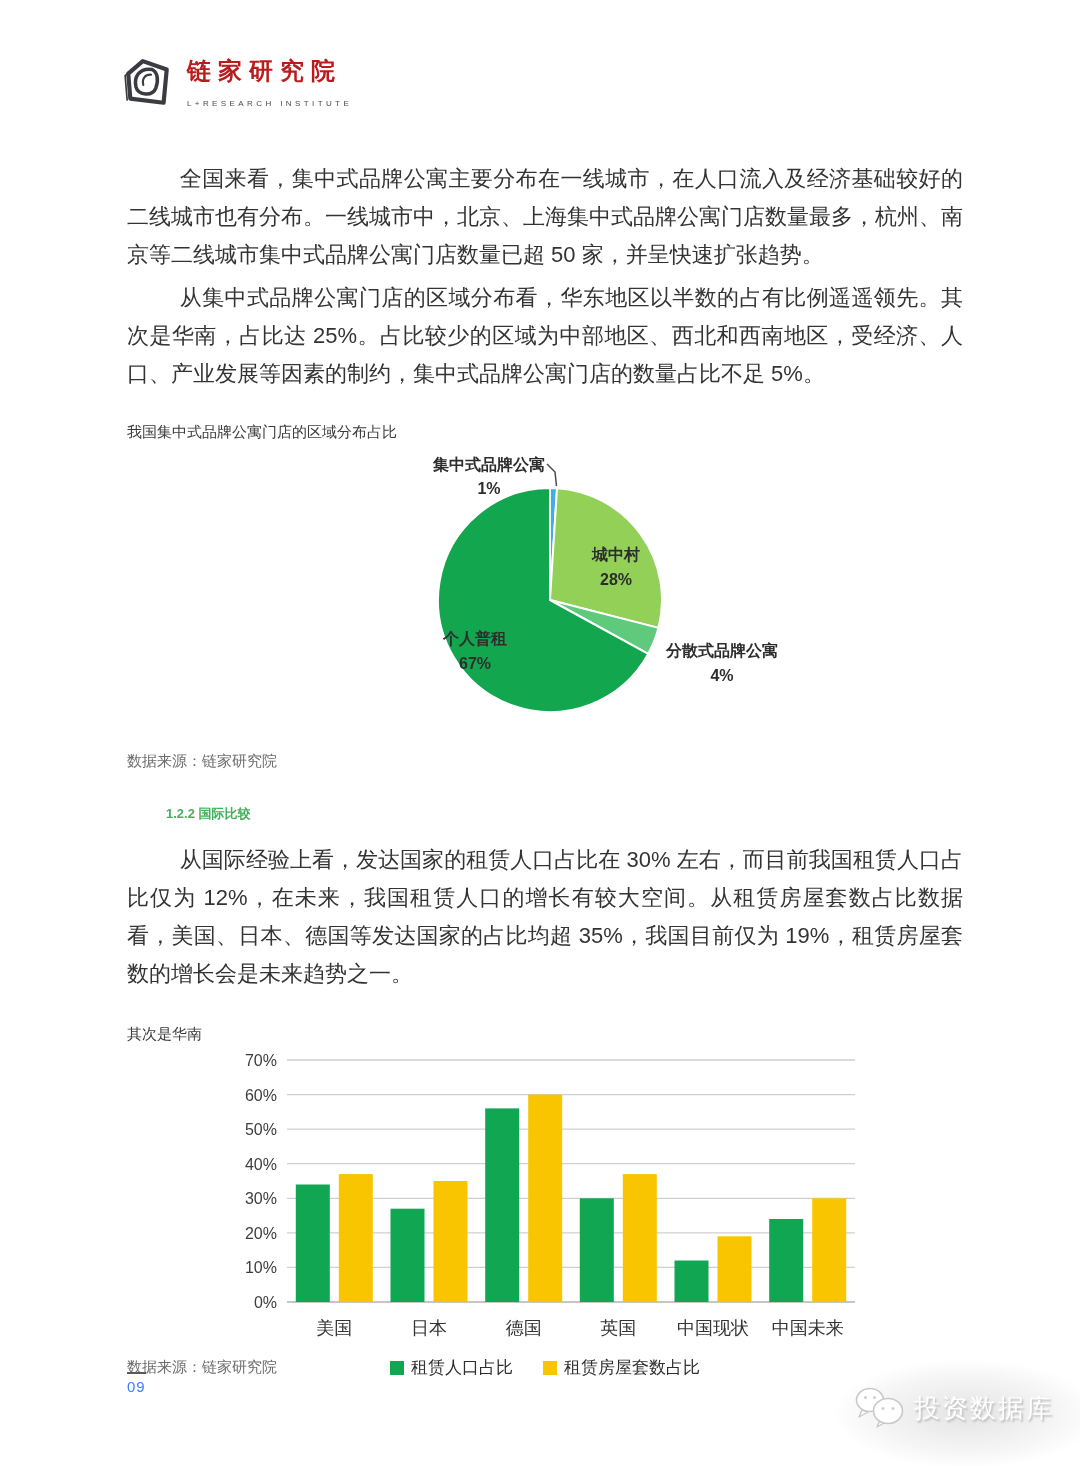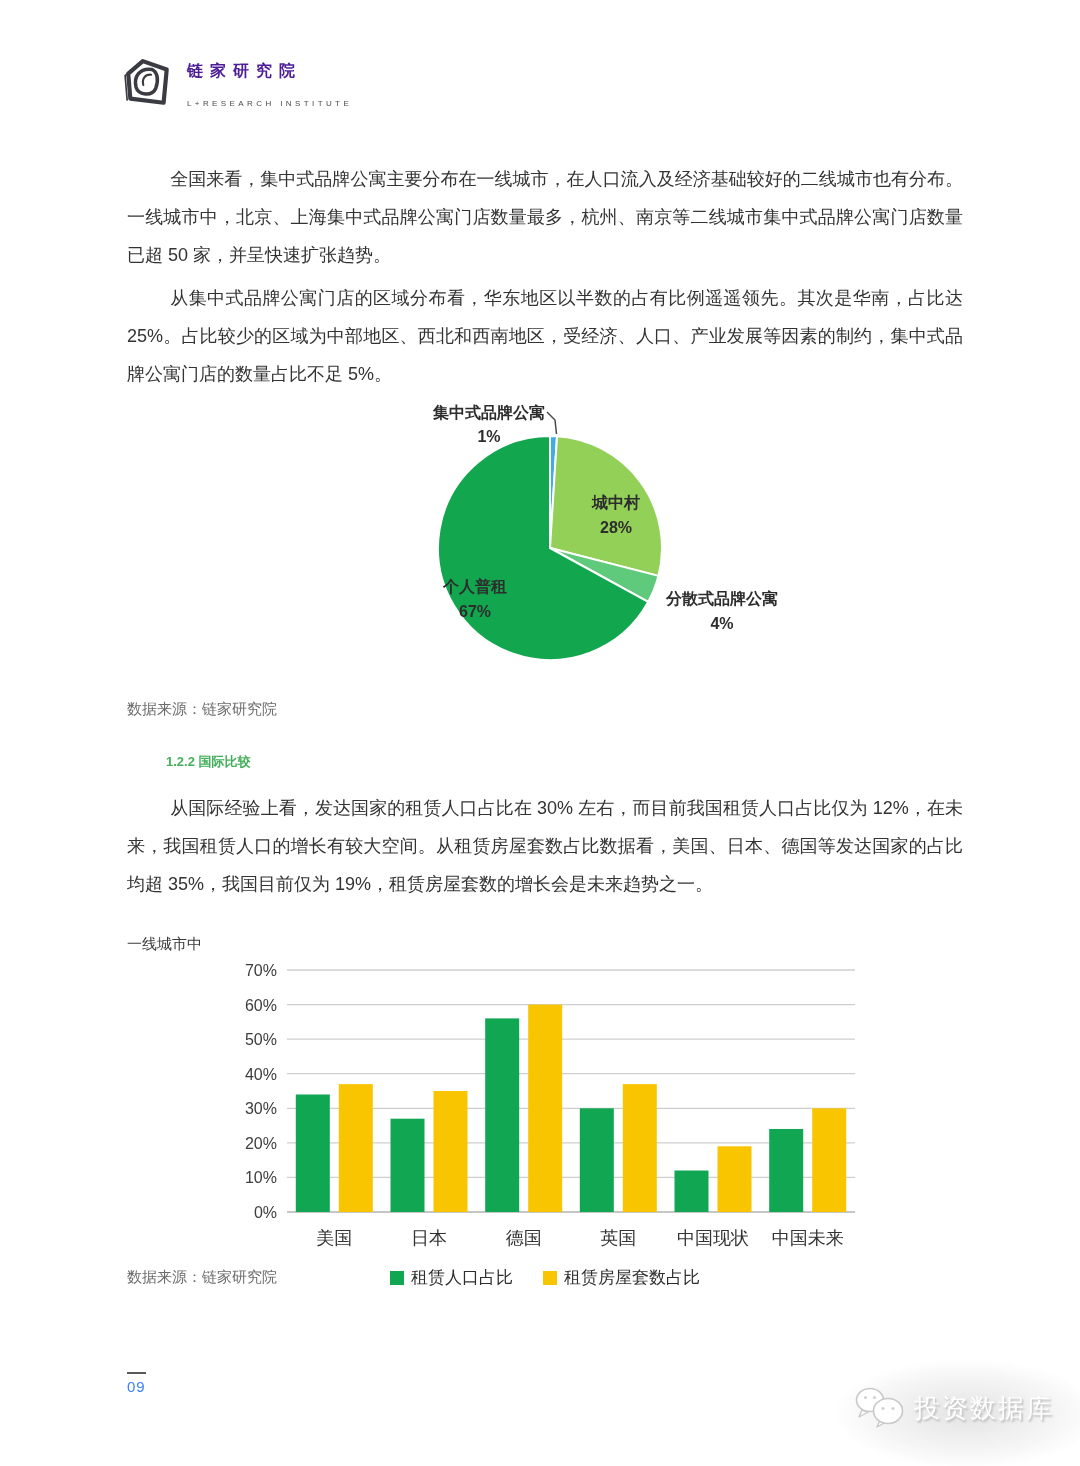--- a/index.html
+++ b/index.html
@@ -3,26 +3,26 @@
 <meta charset="utf-8">
 <style>
   html,body{margin:0;padding:0;background:#ffffff;}
   .page{
     position:relative;width:1080px;height:1466px;margin:0 auto;background:#ffffff;
     font-family:"Liberation Sans","DejaVu Sans",sans-serif;color:#2f2f2f;overflow:hidden;
   }
   
   .logo{position:absolute;left:123px;top:57px;display:flex;align-items:center;gap:14px;}
   .logo svg{display:block;}
-  .logo-text .cn{font-size:16px;font-weight:bold;color:#4c1d95;letter-spacing:7px;line-height:24px;}
+  .logo-text .cn{font-size:24px;font-weight:bold;color:#b91c1c;letter-spacing:7px;line-height:24px;}
   .logo-text .en{font-size:8px;color:#4a4a52;letter-spacing:3.4px;margin-top:16px;}
   
   .content{position:absolute;left:127px;top:160px;width:836px;}
   p.body-p{
-    margin:0 0 5px 0;font-size:18px;line-height:38px;color:#333333;
+    margin:0 0 5px 0;font-size:22px;line-height:38px;color:#333333;
     text-align:justify;text-indent:2.4em;
   }
   
   .chart-title{font-size:15px;color:#3a3a3a;margin:30px 0 8px 0;}
   .data-source{font-size:15px;color:#6b6b6b;}
   
   .pie-wrap{margin-left:265px;width:500px;}
   .pie-label{font-size:16px;font-weight:600;fill:#2d2d2d;text-anchor:middle;}
   .pie-callout{fill:none;stroke:#4a4a4a;stroke-width:1.5;}
   
@@ -67,20 +67,21 @@
       <div class="cn">链家研究院</div>
       <div class="en">L+RESEARCH INSTITUTE</div>
     </div>
   </div>
 
   <div class="content">
 
     <p class="body-p">全国来看，集中式品牌公寓主要分布在一线城市，在人口流入及经济基础较好的二线城市也有分布。一线城市中，北京、上海集中式品牌公寓门店数量最多，杭州、南京等二线城市集中式品牌公寓门店数量已超 50 家，并呈快速扩张趋势。</p>
     <p class="body-p">从集中式品牌公寓门店的区域分布看，华东地区以半数的占有比例遥遥领先。其次是华南，占比达 25%。占比较少的区域为中部地区、西北和西南地区，受经济、人口、产业发展等因素的制约，集中式品牌公寓门店的数量占比不足 5%。</p>
 
+    <div class="chart-title">我国集中式品牌公寓门店的区域分布占比</div>
     <div class="pie-wrap">
       <svg id="pie-svg" width="500" height="292" viewBox="0 0 500 292">
         <g id="pie-slices">
             <path d="M158,150 L158.00,38.00 A112,112 0 0 1 165.03,38.22 Z" fill="#41ACE5" stroke="#ffffff" stroke-width="2" stroke-linejoin="round"></path>
             <path d="M158,150 L165.03,38.22 A112,112 0 0 1 266.48,177.85 Z" fill="#92D058" stroke="#ffffff" stroke-width="2" stroke-linejoin="round"></path>
             <path d="M158,150 L266.48,177.85 A112,112 0 0 1 256.15,203.96 Z" fill="#5FC97C" stroke="#ffffff" stroke-width="2" stroke-linejoin="round"></path>
             <path d="M158,150 L256.15,203.96 A112,112 0 1 1 158.00,38.00 Z" fill="#12A64E" stroke="#ffffff" stroke-width="2" stroke-linejoin="round"></path>
           </g>
         <polyline class="pie-callout" points="155,14 163,22 164.5,36"></polyline>
         <text class="pie-label" x="97" y="20">集中式品牌公寓</text>
@@ -92,21 +93,21 @@
         <text class="pie-label" x="83" y="194">个人普租</text>
         <text class="pie-label" x="83" y="219">67%</text>
       </svg>
     </div>
     <div class="data-source" style="margin-top:6px;">数据来源：链家研究院</div>
 
     <div class="section-heading">1.2.2 国际比较</div>
 
     <p class="body-p">从国际经验上看，发达国家的租赁人口占比在 30% 左右，而目前我国租赁人口占比仅为 12%，在未来，我国租赁人口的增长有较大空间。从租赁房屋套数占比数据看，美国、日本、德国等发达国家的占比均超 35%，我国目前仅为 19%，租赁房屋套数的增长会是未来趋势之一。</p>
 
-    <div class="chart-title" style="margin-top:32px;">一线城市中</div>
+    <div class="chart-title" style="margin-top:32px;">其次是华南</div>
     <div class="bar-wrap">
       <svg id="bar-svg" width="630" height="290" viewBox="0 0 630 290">
           <line x1="49" x2="617" y1="250.0" y2="250.0" stroke="#b3b3b3" stroke-width="1.3"></line>
           <text x="39" y="256.0" text-anchor="end" class="tick-label">0%</text>
           <line x1="49" x2="617" y1="215.4" y2="215.4" stroke="#cfcfcf" stroke-width="1.3"></line>
           <text x="39" y="221.4" text-anchor="end" class="tick-label">10%</text>
           <line x1="49" x2="617" y1="180.9" y2="180.9" stroke="#cfcfcf" stroke-width="1.3"></line>
           <text x="39" y="186.9" text-anchor="end" class="tick-label">20%</text>
           <line x1="49" x2="617" y1="146.3" y2="146.3" stroke="#cfcfcf" stroke-width="1.3"></line>
           <text x="39" y="152.3" text-anchor="end" class="tick-label">30%</text>

